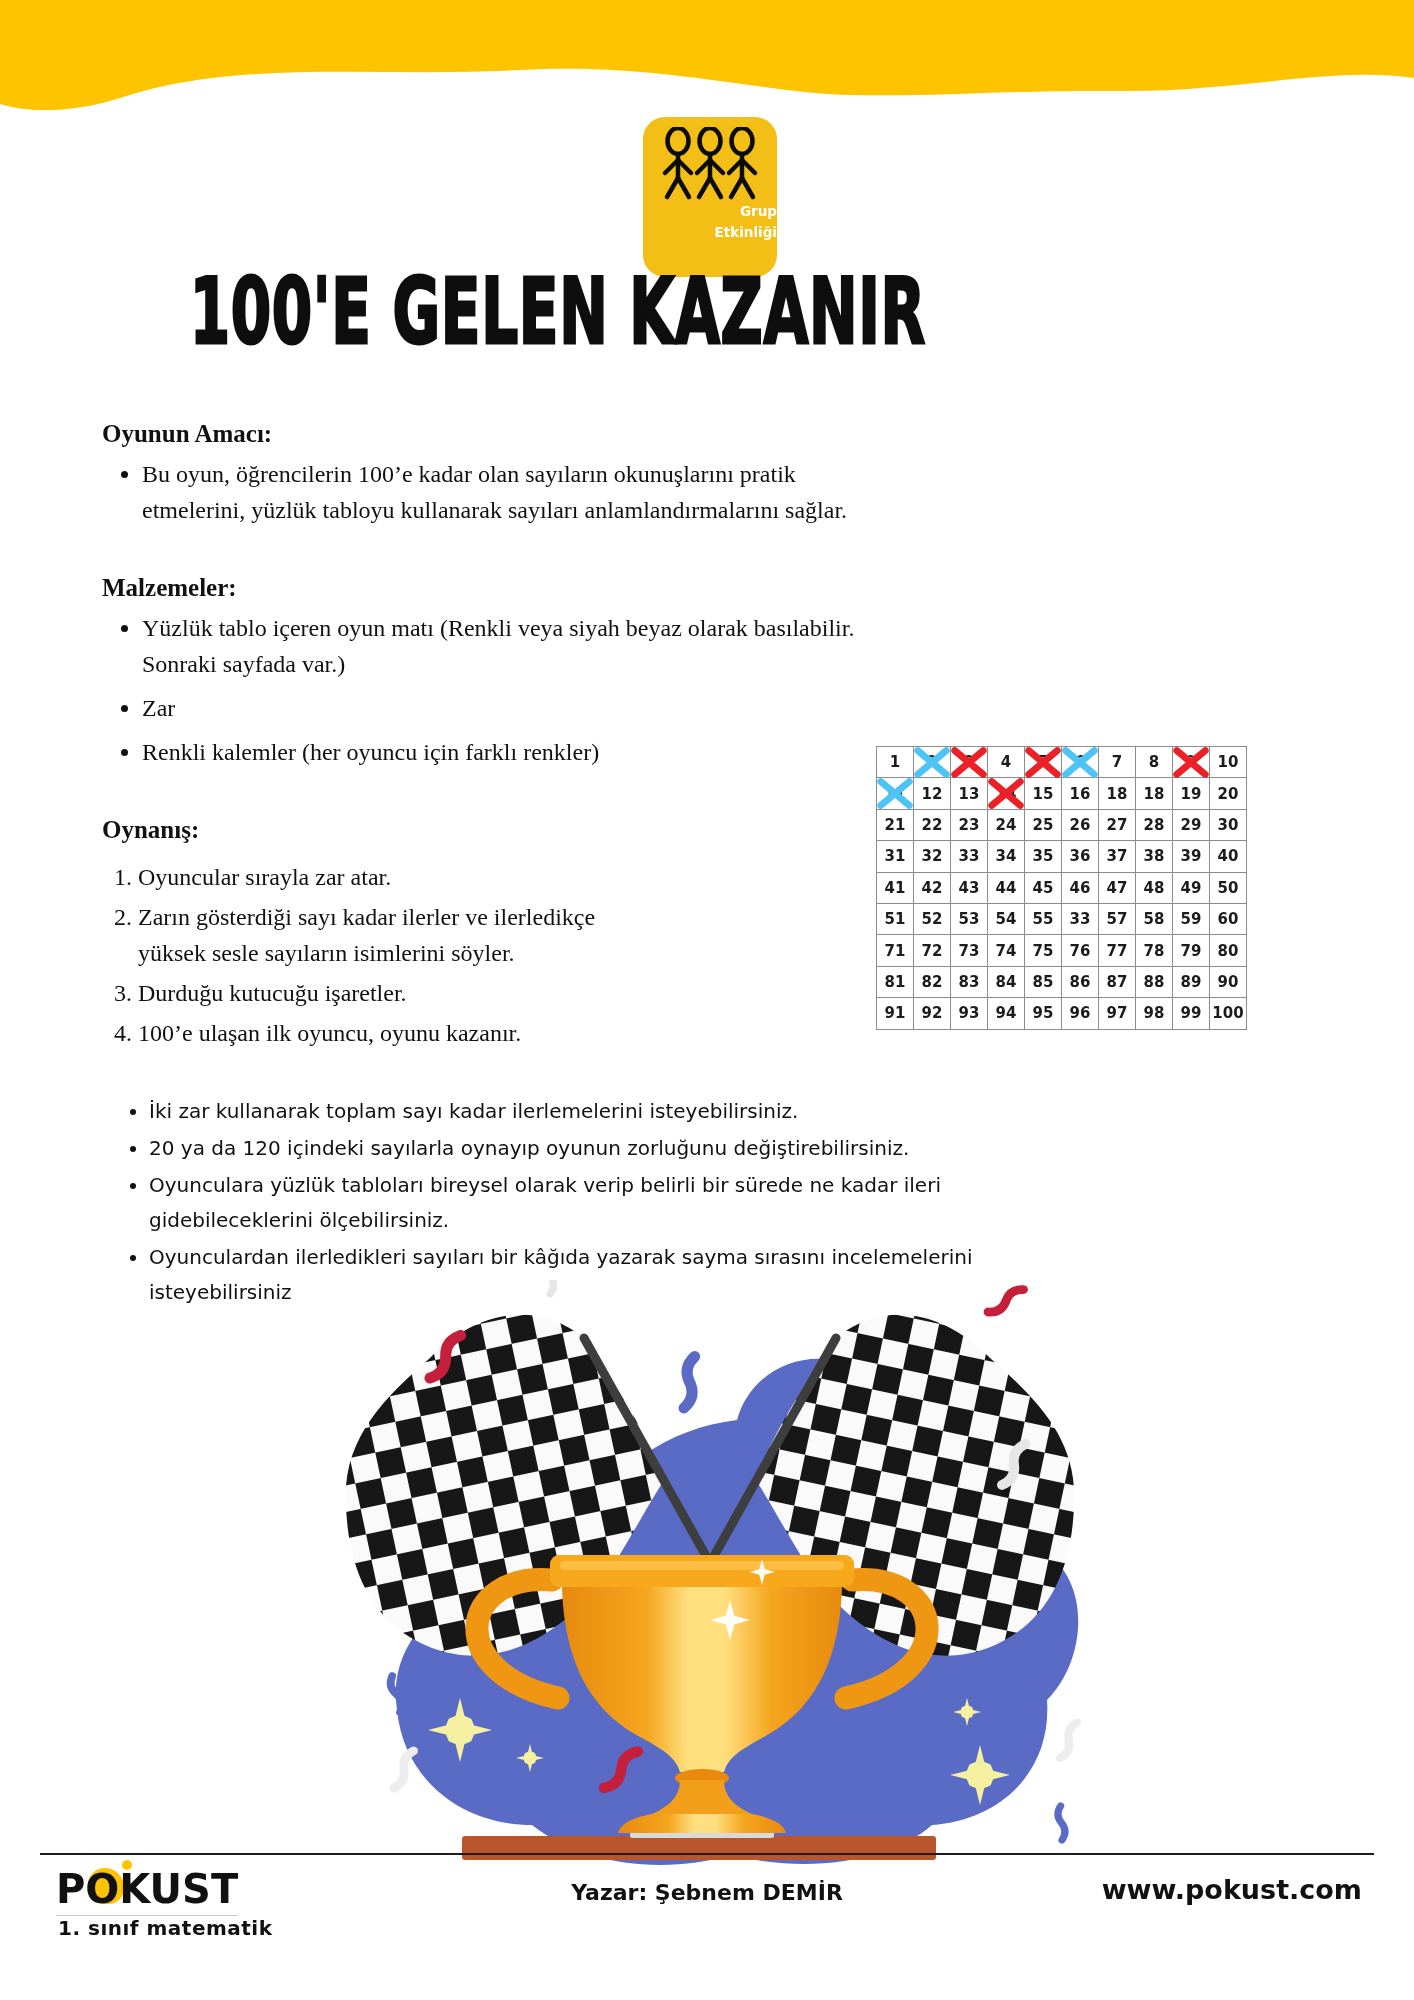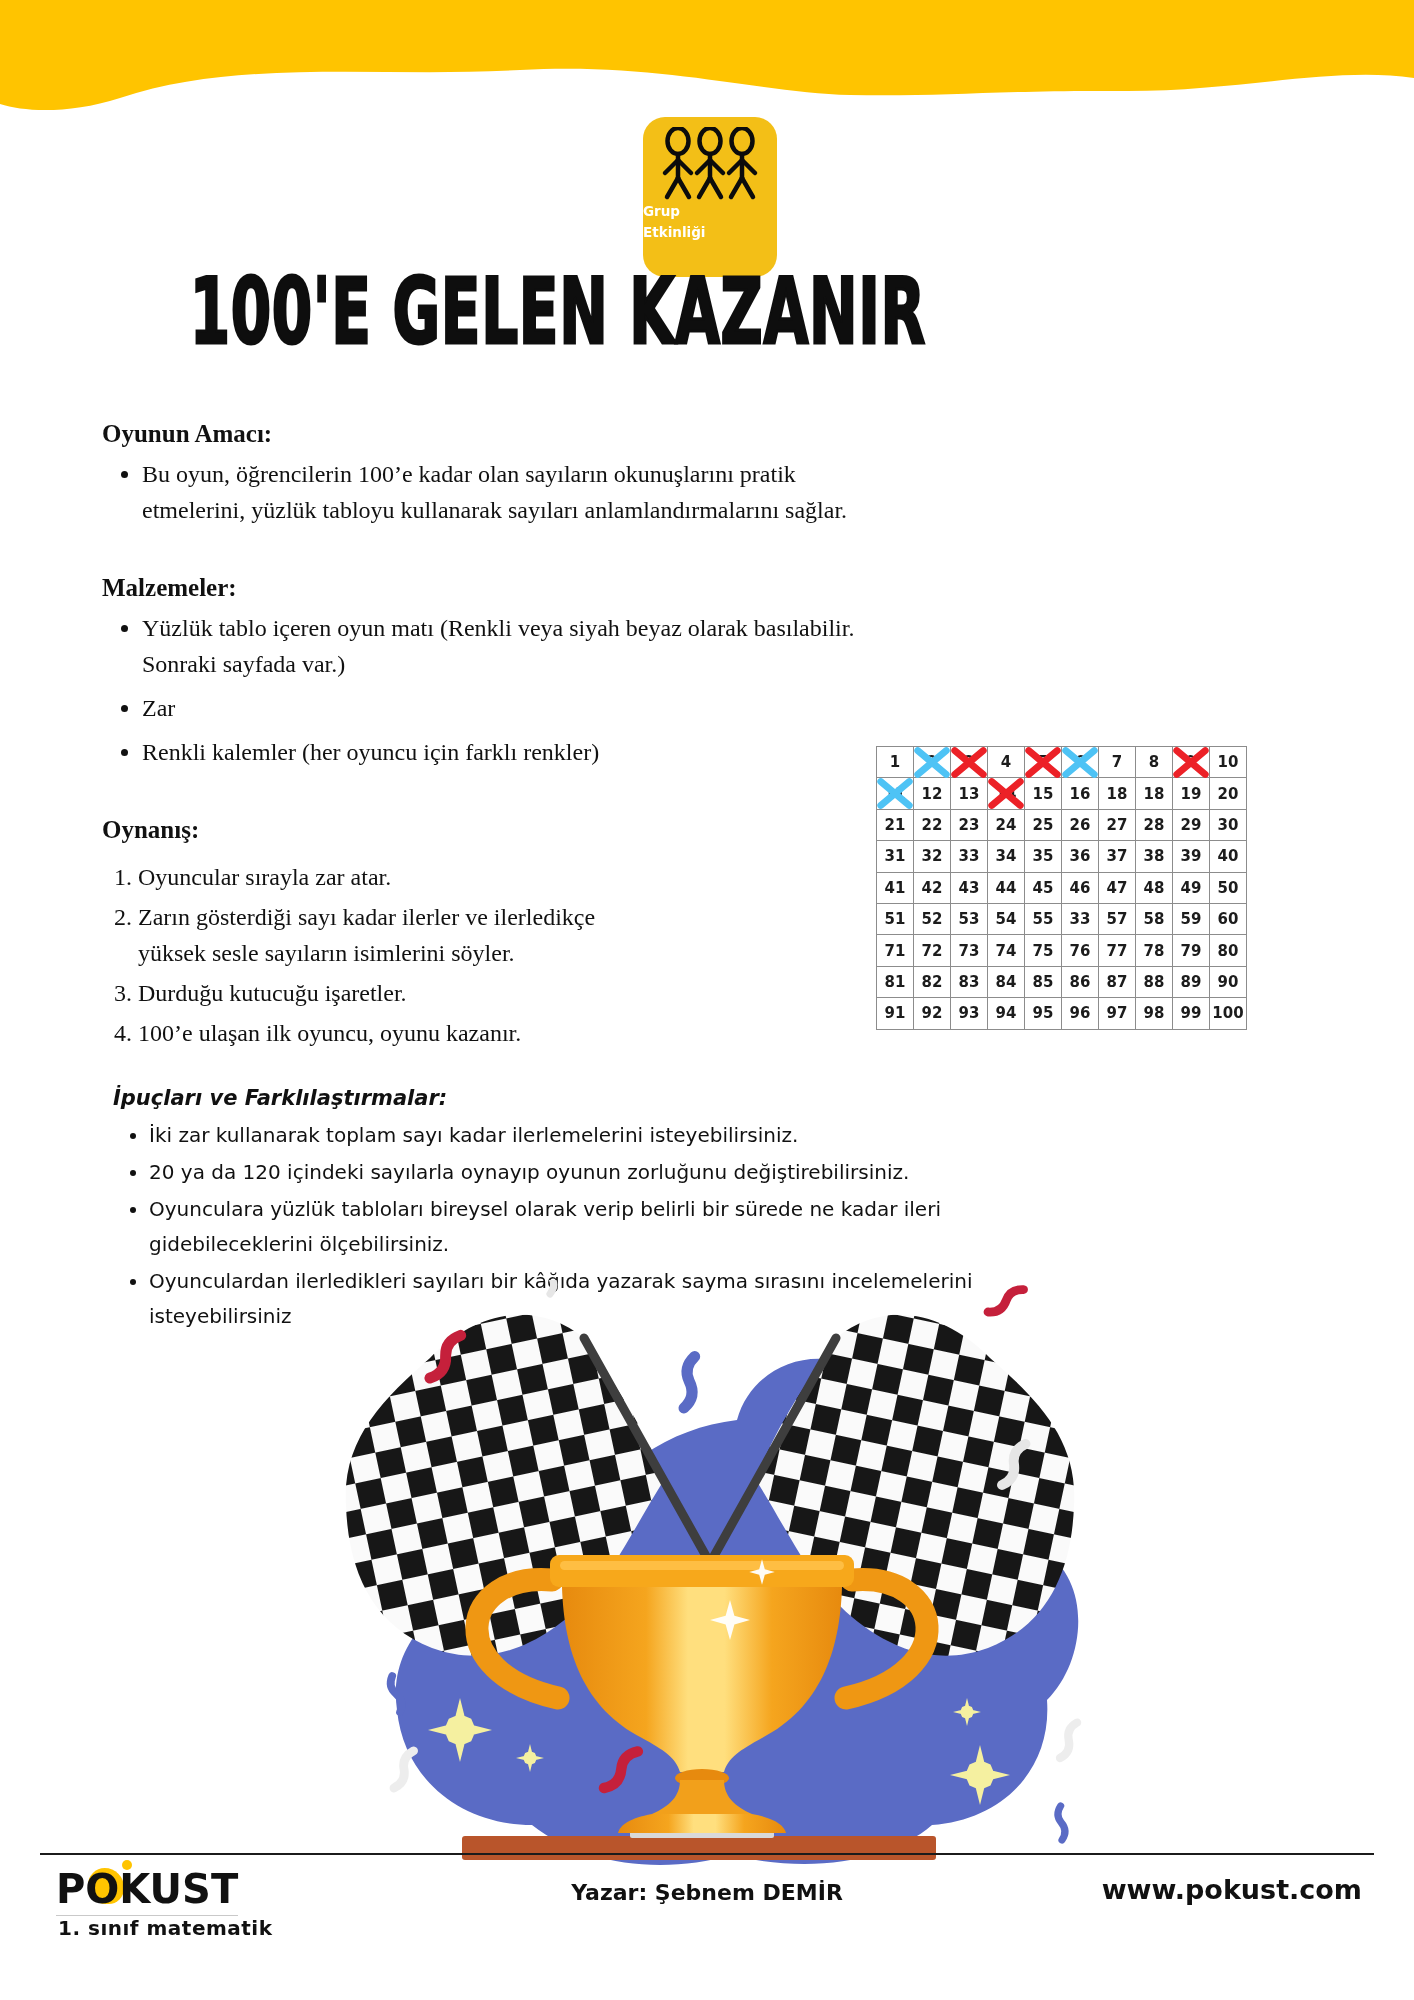--- a/index.html
+++ b/index.html
@@ -18,21 +18,21 @@
   html,body{background:#fff;}
   body{
     width:1414px;height:2000px;position:relative;overflow:hidden;
     font-family:"DejaVu Sans","Liberation Sans",sans-serif;color:var(--ink);
   }
   
   .band{position:absolute;top:0;left:0;width:1414px;height:140px;}
   
   .badge{
     position:absolute;left:643px;top:117px;width:134px;height:160px;
-    background:var(--badge-yellow);border-radius:22px;text-align:left;
+    background:var(--badge-yellow);border-radius:22px;text-align:right;
   }
   .badge svg{display:block;margin:10px auto 0;}
   .badge .badge-label{color:#fff;font-weight:bold;font-size:13.5px;line-height:1.55;}
   
   .title-wrap{position:absolute;left:0;top:258px;width:1114px;text-align:center;}
   .title-wrap h1{
     display:inline-block;font-size:88px;font-weight:900;letter-spacing:1px;
     color:#0e0e0e;-webkit-text-stroke:3px #0e0e0e;
     transform:scale(0.66,1.04);transform-origin:center top;white-space:nowrap;
   }
@@ -277,21 +277,20 @@
         <td>96</td>
         <td>97</td>
         <td>98</td>
         <td>99</td>
         <td>100</td>
       </tr>
     </tbody>
   </table>
 
 <div class="tips">
-  <h3>İpuçları ve Farklılaştırmalar:</h3>
   <ul>
       <li>İki zar kullanarak toplam sayı kadar ilerlemelerini isteyebilirsiniz.</li>
       <li>20 ya da 120 içindeki sayılarla oynayıp oyunun zorluğunu değiştirebilirsiniz.</li>
       <li>Oyunculara yüzlük tabloları bireysel olarak verip belirli bir sürede ne kadar ileri
 gidebileceklerini ölçebilirsiniz.</li>
       <li>Oyunculardan ilerledikleri sayıları bir kâğıda yazarak sayma sırasını incelemelerini
 isteyebilirsiniz</li>
     </ul>
 </div>
 

